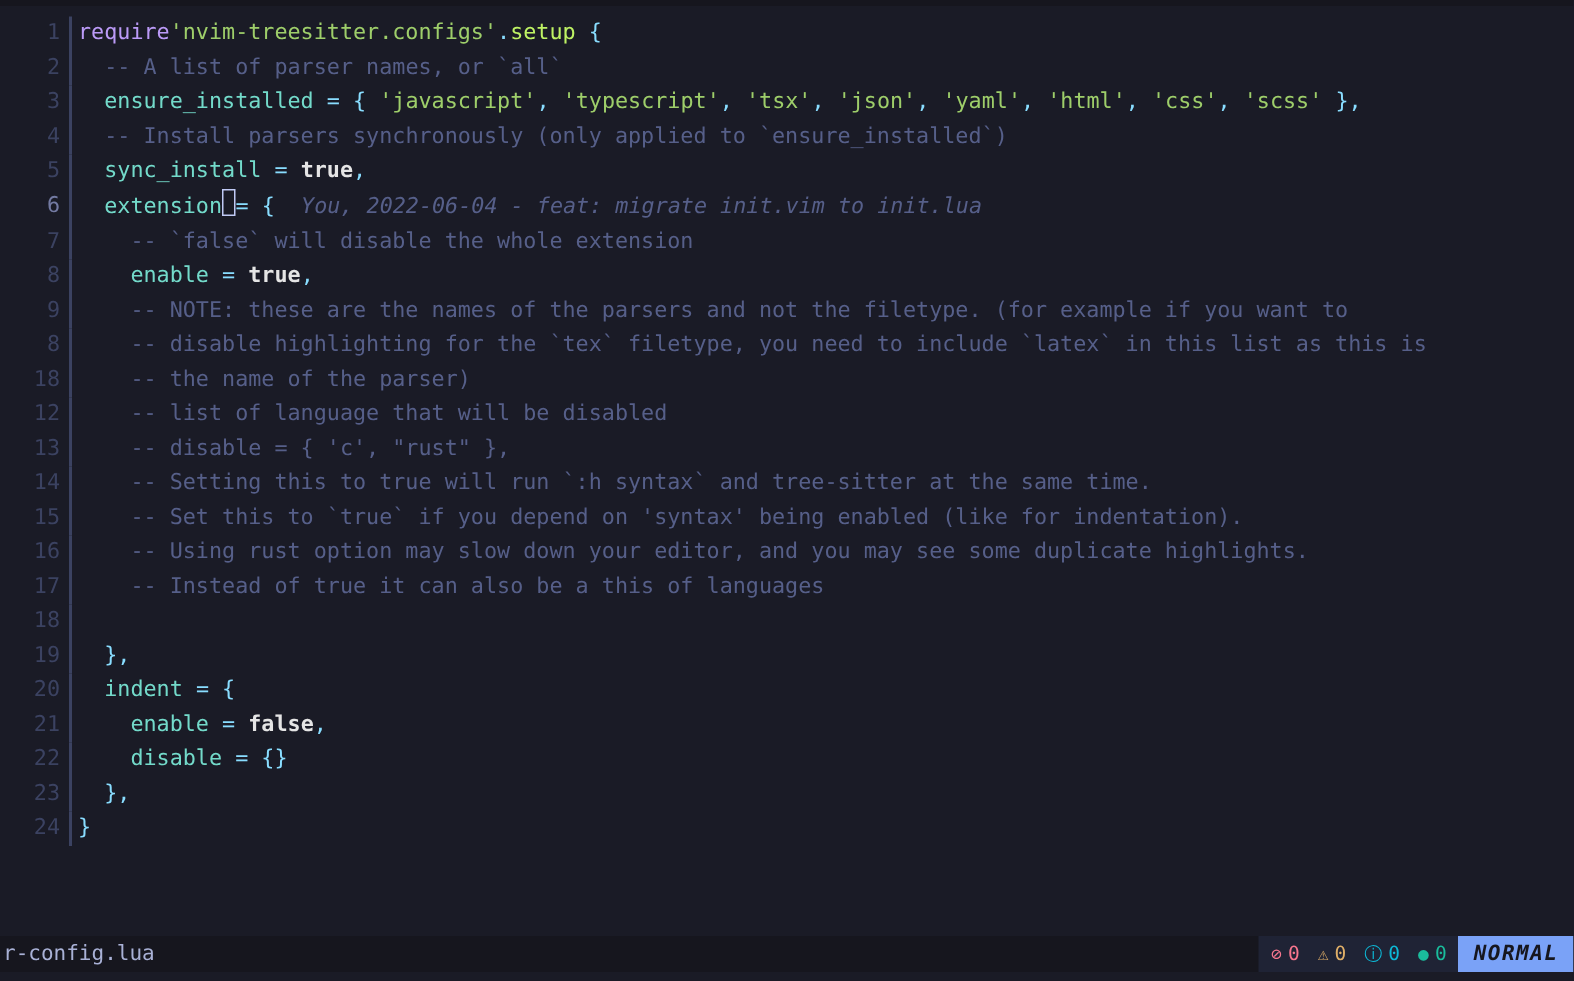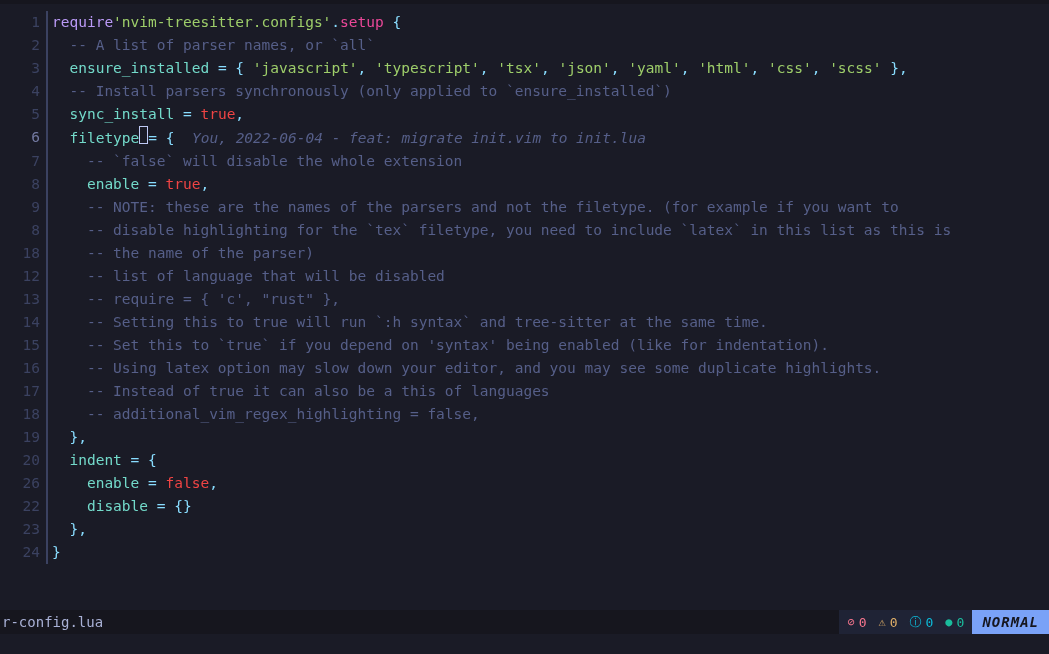--- a/index.html
+++ b/index.html
@@ -35,36 +35,36 @@
   .gutter.current { color:#737aa2; }
   .bar {
     width:2px;
     background:#3b4261;
     margin-right:4px;
     flex-shrink:0;
   }
   .content { }
   .tok-kw { color:#bb9af7; }
   .tok-str { color:#9ece6a;text-align:right; }
-  .tok-fn { color:#ec4899; }
+  .tok-fn { color:#bef264; }
   .tok-prop { color:#73daca; }
   .tok-punc { color:#89ddff; }
   .tok-cmt { color:#565f89; }
-  .tok-bool { color:#ef4444; }
+  .tok-bool { color:#e5e5e5;font-weight:bold; }
   .tok-blame { color:#565f89; font-style:italic; }
   .cursor-box {
     display:inline-block;
     width:9px; height:18px;
     border:1px solid #c0caf5;
     vertical-align:text-bottom;
     margin-bottom:2px;
   }
   .statusbar {
     position:absolute;
-    left:0; right:0; bottom:20px;
+    left:0; right:0; bottom:6px;
     height:24px;
     background:#16161e;
     display:flex;
     align-items:center;
     font-size:14px;
     color:#a9b1d6;
   }
   .status-left { flex:1; padding-left:2px; color:#a9b1d6; }
   .status-diag { display:flex; gap:12px; padding:0 8px; background:#1f2335; height:100%; align-items:center;}
   .diag { display:flex; align-items:center; gap:4px; font-size:13px; }
@@ -92,36 +92,36 @@
 <body>
 
 <div class="editor">
   <div class="topbar"></div>
   <div class="code-area" id="code-area">
       <div class="line"><div class="gutter">1</div><div class="bar"></div><div class="content"><span class="tok-kw">require</span><span class="tok-str">'nvim-treesitter.configs'</span><span class="tok-punc">.</span><span class="tok-fn">setup</span><span> </span><span class="tok-punc">{</span></div></div>
       <div class="line"><div class="gutter">2</div><div class="bar"></div><div class="content"><span>  </span><span class="tok-cmt">-- A list of parser names, or `all`</span></div></div>
       <div class="line"><div class="gutter">3</div><div class="bar"></div><div class="content"><span>  </span><span class="tok-prop">ensure_installed</span><span> </span><span class="tok-punc">=</span><span> </span><span class="tok-punc">{</span><span> </span><span class="tok-str">'javascript'</span><span class="tok-punc">,</span><span> </span><span class="tok-str">'typescript'</span><span class="tok-punc">,</span><span> </span><span class="tok-str">'tsx'</span><span class="tok-punc">,</span><span> </span><span class="tok-str">'json'</span><span class="tok-punc">,</span><span> </span><span class="tok-str">'yaml'</span><span class="tok-punc">,</span><span> </span><span class="tok-str">'html'</span><span class="tok-punc">,</span><span> </span><span class="tok-str">'css'</span><span class="tok-punc">,</span><span> </span><span class="tok-str">'scss'</span><span> </span><span class="tok-punc">}</span><span class="tok-punc">,</span></div></div>
       <div class="line"><div class="gutter">4</div><div class="bar"></div><div class="content"><span>  </span><span class="tok-cmt">-- Install parsers synchronously (only applied to `ensure_installed`)</span></div></div>
       <div class="line"><div class="gutter">5</div><div class="bar"></div><div class="content"><span>  </span><span class="tok-prop">sync_install</span><span> </span><span class="tok-punc">=</span><span> </span><span class="tok-bool">true</span><span class="tok-punc">,</span></div></div>
-      <div class="line"><div class="gutter current">6</div><div class="bar"></div><div class="content"><span>  </span><span class="tok-prop">filetype</span><span class="cursor-box"></span><span class="tok-punc">=</span><span> </span><span class="tok-punc">{</span><span>  </span><span class="tok-blame">You, 2022-06-04 - feat: migrate init.vim to init.lua</span></div></div>
+      <div class="line"><div class="gutter current">6</div><div class="bar"></div><div class="content"><span>  </span><span class="tok-prop">extension</span><span class="cursor-box"></span><span class="tok-punc">=</span><span> </span><span class="tok-punc">{</span><span>  </span><span class="tok-blame">You, 2022-06-04 - feat: migrate init.vim to init.lua</span></div></div>
       <div class="line"><div class="gutter">7</div><div class="bar"></div><div class="content"><span>    </span><span class="tok-cmt">-- `false` will disable the whole extension</span></div></div>
       <div class="line"><div class="gutter">8</div><div class="bar"></div><div class="content"><span>    </span><span class="tok-prop">enable</span><span> </span><span class="tok-punc">=</span><span> </span><span class="tok-bool">true</span><span class="tok-punc">,</span></div></div>
       <div class="line"><div class="gutter">9</div><div class="bar"></div><div class="content"><span>    </span><span class="tok-cmt">-- NOTE: these are the names of the parsers and not the filetype. (for example if you want to</span></div></div>
       <div class="line"><div class="gutter">8</div><div class="bar"></div><div class="content"><span>    </span><span class="tok-cmt">-- disable highlighting for the `tex` filetype, you need to include `latex` in this list as this is</span></div></div>
       <div class="line"><div class="gutter">18</div><div class="bar"></div><div class="content"><span>    </span><span class="tok-cmt">-- the name of the parser)</span></div></div>
       <div class="line"><div class="gutter">12</div><div class="bar"></div><div class="content"><span>    </span><span class="tok-cmt">-- list of language that will be disabled</span></div></div>
-      <div class="line"><div class="gutter">13</div><div class="bar"></div><div class="content"><span>    </span><span class="tok-cmt">-- require = { 'c', "rust" },</span></div></div>
+      <div class="line"><div class="gutter">13</div><div class="bar"></div><div class="content"><span>    </span><span class="tok-cmt">-- disable = { 'c', "rust" },</span></div></div>
       <div class="line"><div class="gutter">14</div><div class="bar"></div><div class="content"><span>    </span><span class="tok-cmt">-- Setting this to true will run `:h syntax` and tree-sitter at the same time.</span></div></div>
       <div class="line"><div class="gutter">15</div><div class="bar"></div><div class="content"><span>    </span><span class="tok-cmt">-- Set this to `true` if you depend on 'syntax' being enabled (like for indentation).</span></div></div>
-      <div class="line"><div class="gutter">16</div><div class="bar"></div><div class="content"><span>    </span><span class="tok-cmt">-- Using latex option may slow down your editor, and you may see some duplicate highlights.</span></div></div>
+      <div class="line"><div class="gutter">16</div><div class="bar"></div><div class="content"><span>    </span><span class="tok-cmt">-- Using rust option may slow down your editor, and you may see some duplicate highlights.</span></div></div>
       <div class="line"><div class="gutter">17</div><div class="bar"></div><div class="content"><span>    </span><span class="tok-cmt">-- Instead of true it can also be a this of languages</span></div></div>
-      <div class="line"><div class="gutter">18</div><div class="bar"></div><div class="content"><span>    </span><span class="tok-cmt">-- additional_vim_regex_highlighting = false,</span></div></div>
+      <div class="line"><div class="gutter">18</div><div class="bar"></div></div>
       <div class="line"><div class="gutter">19</div><div class="bar"></div><div class="content"><span>  </span><span class="tok-punc">}</span><span class="tok-punc">,</span></div></div>
       <div class="line"><div class="gutter">20</div><div class="bar"></div><div class="content"><span>  </span><span class="tok-prop">indent</span><span> </span><span class="tok-punc">=</span><span> </span><span class="tok-punc">{</span></div></div>
-      <div class="line"><div class="gutter">26</div><div class="bar"></div><div class="content"><span>    </span><span class="tok-prop">enable</span><span> </span><span class="tok-punc">=</span><span> </span><span class="tok-bool">false</span><span class="tok-punc">,</span></div></div>
+      <div class="line"><div class="gutter">21</div><div class="bar"></div><div class="content"><span>    </span><span class="tok-prop">enable</span><span> </span><span class="tok-punc">=</span><span> </span><span class="tok-bool">false</span><span class="tok-punc">,</span></div></div>
       <div class="line"><div class="gutter">22</div><div class="bar"></div><div class="content"><span>    </span><span class="tok-prop">disable</span><span> </span><span class="tok-punc">=</span><span> </span><span class="tok-punc">{}</span></div></div>
       <div class="line"><div class="gutter">23</div><div class="bar"></div><div class="content"><span>  </span><span class="tok-punc">}</span><span class="tok-punc">,</span></div></div>
       <div class="line"><div class="gutter">24</div><div class="bar"></div><div class="content"><span class="tok-punc">}</span></div></div>
     </div>
 
   <div class="statusbar">
     <div class="status-left">r-config.lua</div>
     <div class="status-diag">
       <span class="diag d-err">
           <span class="glyph">⊘</span>

